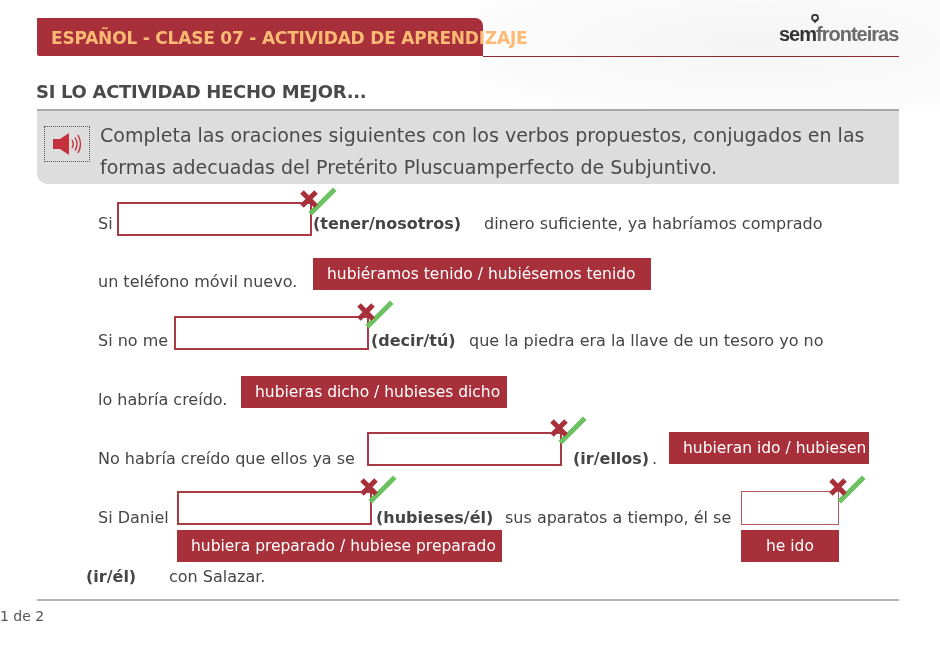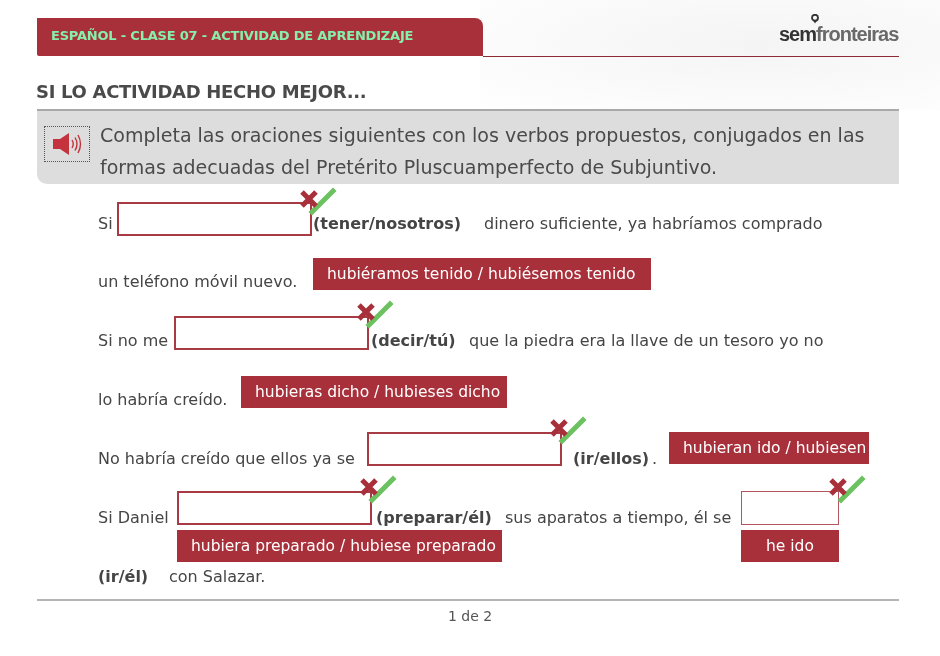--- a/index.html
+++ b/index.html
@@ -14,21 +14,21 @@
     background: radial-gradient(ellipse at 60% 40%, #f3f3f3 0%, #fafafa 60%, #ffffff 100%);
     opacity: 0.9;
   }
   .header-bar {
     position: absolute; left: 37px; top: 18px; width: 446px; height: 38px;
     background: #a8303a; border-radius: 0 8px 0 0;
     border-bottom-left-radius: 2px;
   }
   .header-title {
     position: absolute; left: 14px; top: 10px;
-    color: #86efac; font-weight: bold; font-size: 13px; letter-spacing: -0.2px;
+    color: #fdba74; font-weight: bold; font-size: 17px; letter-spacing: -0.2px;
     font-family: "DejaVu Sans", sans-serif;
     white-space: nowrap;
   }
   .header-line {
     position: absolute; left: 483px; top: 56px; width: 416px; height: 1px; background: #8e2a33;
   }
   .logo {
     position: absolute; left: 779px; top: 14px; width: 125px; height: 32px;
   }
   .logo-pin {
@@ -77,21 +77,21 @@
   }
   .feedback {
     position: absolute; height: 32px; background: #a8303a; color: #ffffff;
     font-size: 15.5px; line-height: 32px; padding: 0 14px; box-sizing: border-box;
     white-space: nowrap;
   }
   .footer-line {
     position: absolute; left: 37px; top: 599px; width: 862px; height: 2px; background: #b5b5b5;
   }
   .page-num {
-    position: absolute; left: 0; width: 940px; top: 608px; text-align: center;
+    position: absolute; left: 0; width: 940px; top: 608px; text-align: left;
     font-size: 14px; color: #555555;
   }
 </style>
 </head>
 <body>
 
 <div class="bg-map"></div>
 
 <div class="header-bar">
   <span class="header-title">ESPAÑOL - CLASE 07 - ACTIVIDAD DE APRENDIZAJE</span>
@@ -151,28 +151,28 @@
 <span class="line bold" style="left:566px; top:449px;margin-left:7px;">(ir/ellos)</span>
 <span class="line" style="left:652px; top:449px;">.</span>
 <div class="feedback" style="left:669px; top:432px; width:200px;">hubieran ido / hubiesen ido</div>
 
 <span class="line" style="left:98px; top:508px;">Si Daniel</span>
 <input class="answer-input" style="left: 177px; top: 491px; width: 195px;" value="">
 <svg class="mark" style="left:356px; top:474px;" viewBox="0 0 42 30">
   <path d="M16 26 L37 5" stroke="#6cc160" stroke-width="5" stroke-linecap="square"></path>
   <path d="M6 6 L20 20 M20 6 L6 20" stroke="#a8303a" stroke-width="5"></path>
 </svg>
-<span class="line bold" style="left:376px; top:508px;">(preparar/él)</span>
+<span class="line bold" style="left:376px; top:508px;">(hubieses/él)</span>
 <span class="line" style="left:505px; top:508px;">sus aparatos a tiempo, él se</span>
 <div class="feedback" style="left:177px; top:530px; width:325px;">hubiera preparado / hubiese preparado</div>
 
 <input class="answer-input small" style="left: 741px; top: 491px; width: 98px;" value="">
 <svg class="mark" style="left:825px; top:474px;" viewBox="0 0 42 30">
   <path d="M16 26 L37 5" stroke="#6cc160" stroke-width="5" stroke-linecap="square"></path>
   <path d="M6 6 L20 20 M20 6 L6 20" stroke="#a8303a" stroke-width="5"></path>
 </svg>
 <div class="feedback" style="left:741px; top:530px; width:98px; text-align:center; padding:0;">he ido</div>
 
-<span class="line bold" style="left:98px; top:567px;text-align:center;">(ir/él)</span>
+<span class="line bold" style="left:86px; top:567px;text-align:center;">(ir/él)</span>
 <span class="line" style="left:169px; top:567px;">con Salazar.</span>
 
 <div class="footer-line"></div>
 <div class="page-num">1 de 2</div>
 
 </body></html>

